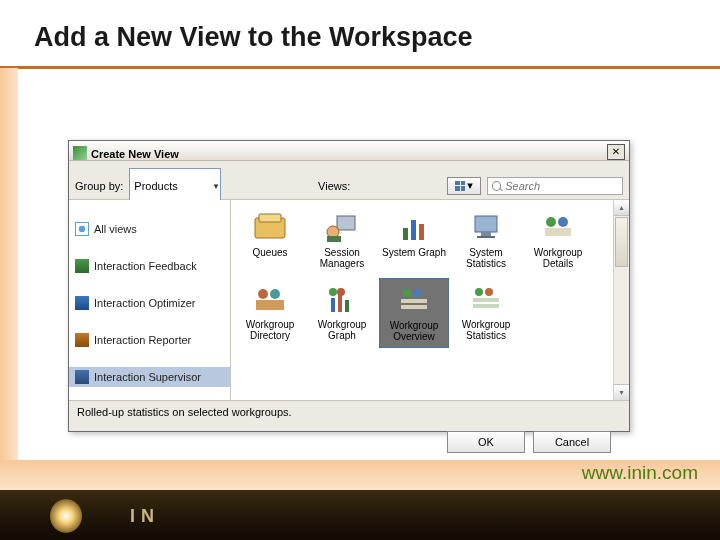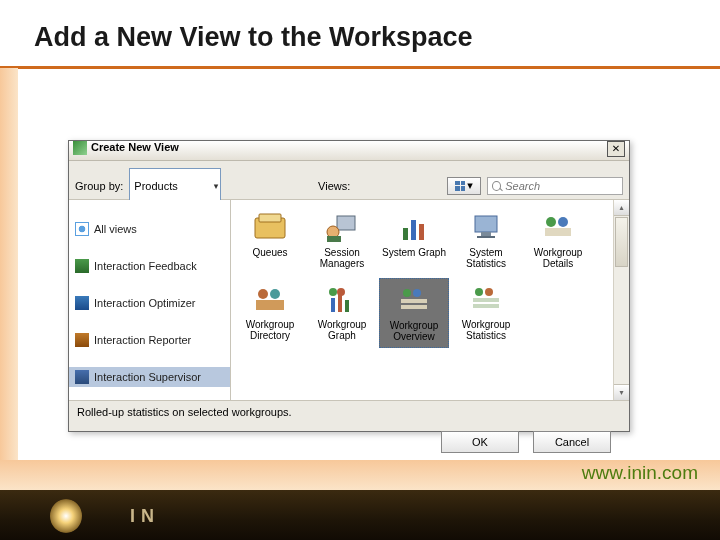--- a/index.html
+++ b/index.html
@@ -14,21 +14,21 @@
   .logo { position: absolute; left: 50px; bottom: 6px; width: 110px; height: 36px; display: flex; align-items: center; gap: 8px; }
   .logo-burst { width: 34px; height: 34px; background: radial-gradient(circle at 50% 50%, #fff 0%, #f5d27a 30%, #8a6a2b 70%, transparent 75%); border-radius: 50%; }
   .logo-text { font-size: 18px; font-weight: bold; letter-spacing: 6px; color: #c9b68a; margin-left: 40px; }
   .url { position: absolute; right: 22px; bottom: 56px; font-size: 19px; color: #4d7c0f; }
   .copyright { position: absolute; right: 22px; bottom: 40px; font-size: 9px; color: #2a2a2a; }
 
   .slide-title { position: absolute; top: 22px; left: 34px; font-size: 27px; font-weight: bold; color: #1a1a1a; }
 
   
   .dialog { position: absolute; top: 140px; left: 68px; width: 562px; height: 292px; background: #eceae3; border: 1px solid #6b6b6b; box-shadow: 2px 2px 6px rgba(0,0,0,.25); font-size: 11px; color: #000; }
-  .titlebar { height: 20px; background: linear-gradient(to bottom, #fff, #e4e0d6); display: flex; align-items: flex-start; padding: 0 4px; border-bottom: 1px solid #bdb9ad; }
+  .titlebar { height: 20px; background: linear-gradient(to bottom, #fff, #e4e0d6); display: flex; align-items: flex-end; padding: 0 4px; border-bottom: 1px solid #bdb9ad; }
   .titlebar-icon { width: 14px; height: 14px; margin-right: 4px; background: linear-gradient(135deg,#3a8f3a,#8fd18f); display: inline-block; }
   .titlebar-text { font-weight: bold; flex: 1; font-size: 11px; }
   .close-x { width: 18px; height: 16px; border: 1px solid #555; background: #e8e5da; display: flex; align-items: center; justify-content: center; font-size: 10px; line-height: 1; cursor: default; }
 
   .toolbar { height: 28px; display: flex; align-items: center; padding: 0 6px; gap: 6px; border-bottom: 1px solid #c8c4b8; margin-top: 11px; }
   .lbl { font-size: 11px; }
   .select { display: inline-flex; align-items: center; background: #fff; border: 1px solid #7a9ac0; height: 36px; padding: 0 2px 0 4px; min-width: 92px; font-size: 11px; }
   .select .caret { margin-left: auto; font-size: 9px; color: #333; }
   .spacer { flex: 1; }
   .viewbtn { width: 34px; height: 18px; border: 1px solid #8a8a8a; background: linear-gradient(#fff,#e3e3e3); display: flex; align-items: center; justify-content: center; gap: 2px; }
@@ -51,21 +51,21 @@
   .ico-sup { background: linear-gradient(#466eac,#2a4a7a); }
 
   .view-pane { flex: 1; background: #fff; position: relative; overflow: hidden; }
   .icon-grid { display: flex; flex-wrap: wrap; align-content: flex-start; padding: 6px 4px; gap: 2px 2px; }
   .vitem { width: 70px; height: 70px; display: flex; flex-direction: column; align-items: center; padding-top: 4px; font-size: 10px; text-align: center; line-height: 1.1; cursor: default; }
   .vitem .vic { width: 36px; height: 34px; margin-bottom: 3px; display: flex; align-items: center; justify-content: center; }
   .vitem.selected { background: #737373; border: 1px dotted #3a6aa0; }
   .vitem .lab { width: 66px; }
 
   .desc { height: 22px; border-top: 1px solid #c8c4b8; background: #eceae3; display: flex; align-items: center; padding: 0 8px; font-size: 11px; }
-  .buttons { height: 40px; display: flex; align-items: center; justify-content: flex-end; gap: 14px; padding: 0 18px; }
+  .buttons { height: 40px; display: flex; align-items: center; justify-content: flex-end; gap: 8px; padding: 0 18px; }
   .btn { width: 78px; height: 22px; border: 1px solid #888; background: linear-gradient(#fff,#e5e5e5); font-size: 11px; display: flex; align-items: center; justify-content: center; cursor: default; }
 
   .scroll-track { position: absolute; right: 0; top: 0; bottom: 0; width: 16px; background: #efede6; border-left: 1px solid #d4d0c4; display: flex; flex-direction: column; }
   .scroll-btn { height: 16px; background: linear-gradient(#fff,#ddd); border-bottom: 1px solid #c4c0b4; display:flex; align-items:center; justify-content:center; font-size:8px; color:#666; }
   .scroll-btn.bot { border-bottom:0; border-top:1px solid #c4c0b4; }
   .scroll-thumb { margin: 1px; flex: 0 0 50px; background: linear-gradient(#f4f2ea,#d8d4c6); border: 1px solid #bdb9ad; }
   .scroll-gap { flex:1; }
 
   
   svg { display:block; }

